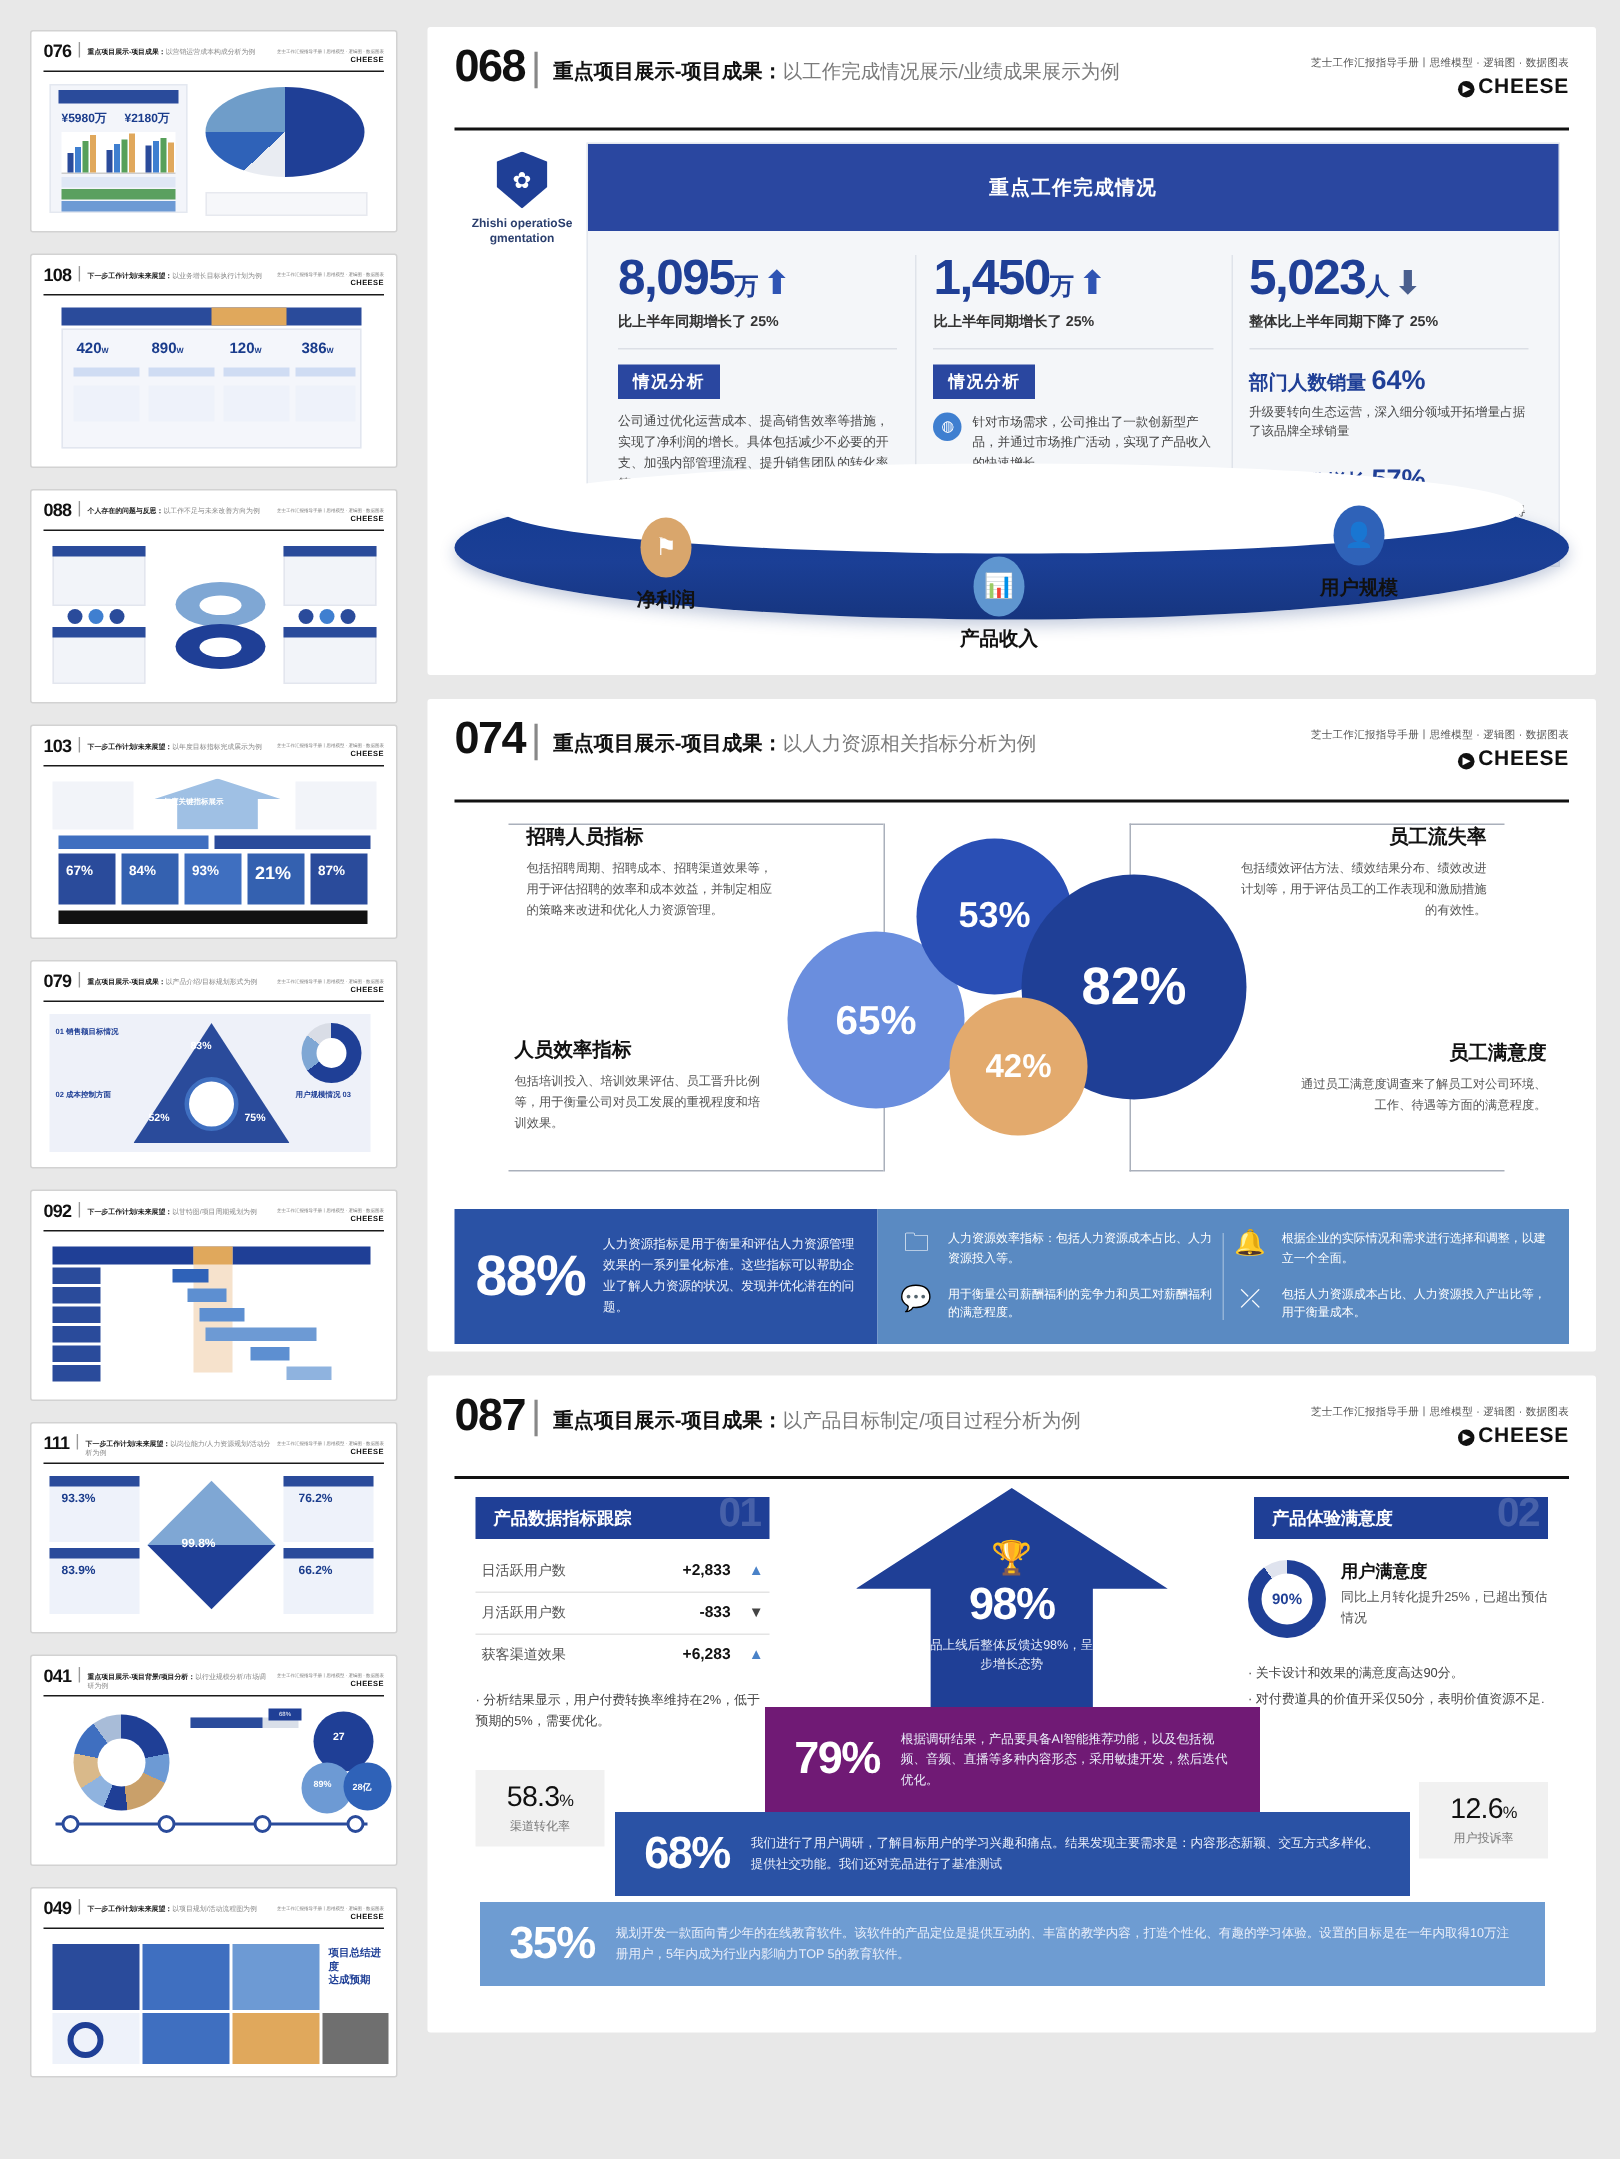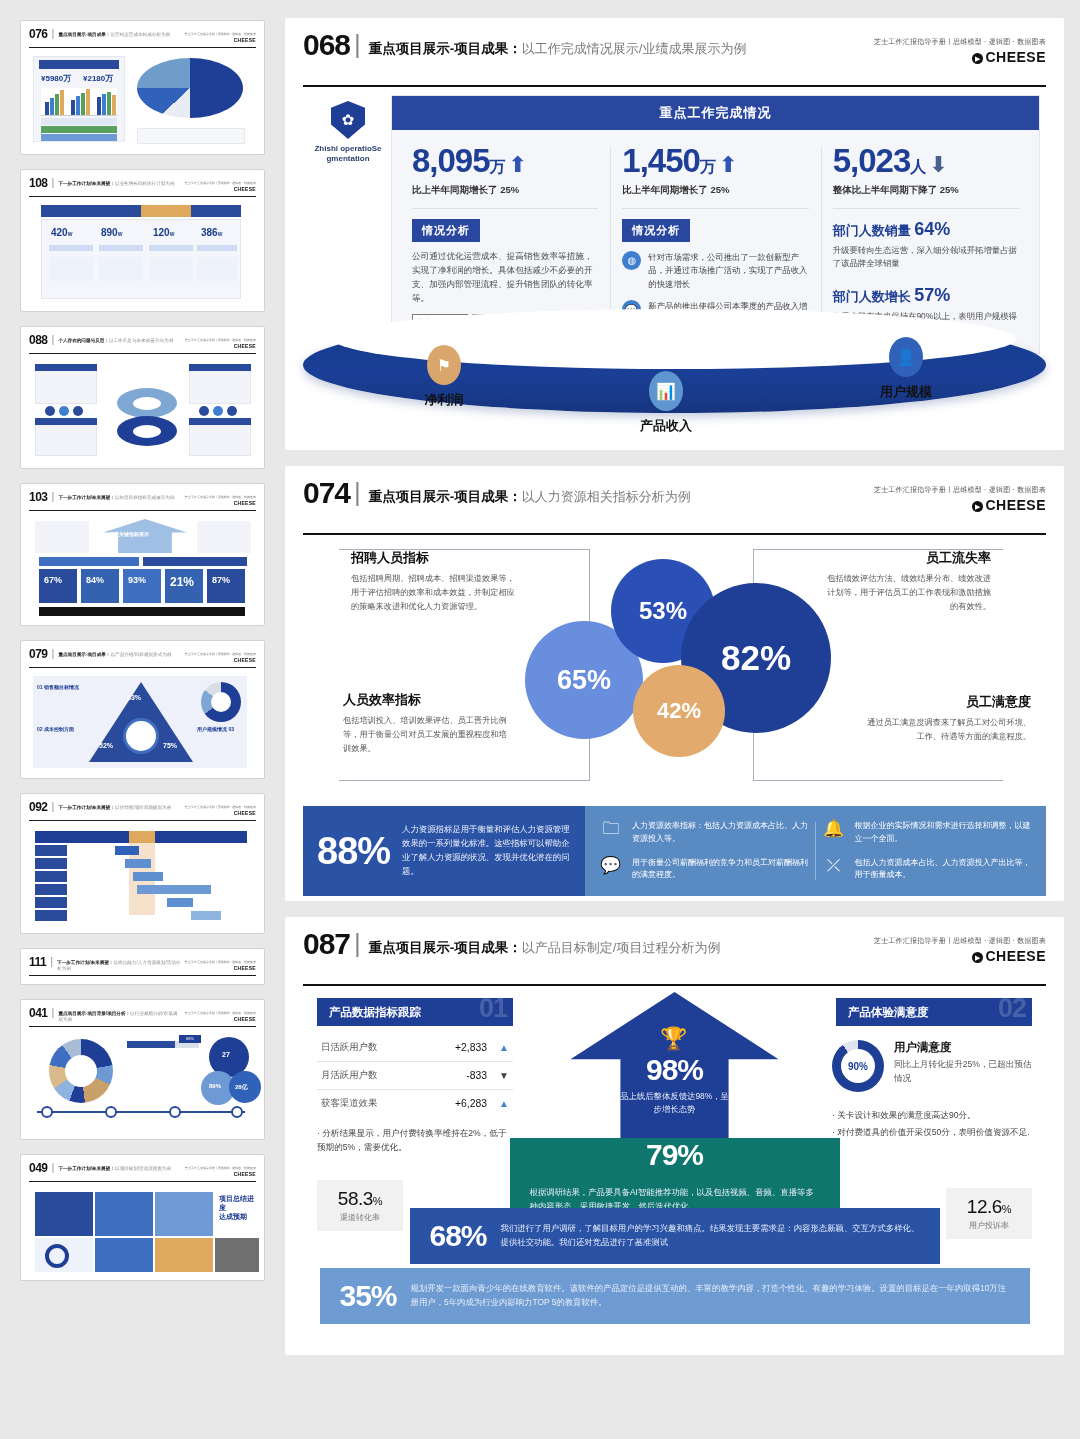--- a/index.html
+++ b/index.html
@@ -48,21 +48,21 @@
 
   
   #slide068 { height: 432px; }
   .s68-body { position: relative; height: 352px; margin-top: 8px; }
   .badge68 { position:absolute; left: 6px; top: 6px; width: 78px; text-align: center; }
   .badge68 .shield { width: 34px; height: 38px; margin: 0 auto; background: #1f3f96;
      clip-path: polygon(50% 0,100% 18%,100% 62%,50% 100%,0 62%,0 18%); display:flex; align-items:center; justify-content:center; }
   .badge68 .shield span { color:#fff; font-size:15px; }
   .badge68 .txt { font-size: 8px; color: #2b3f6e; font-weight: bold; line-height: 1.25; margin-top: 5px; }
   .card68 { position: absolute; left: 88px; top: 0; right: 6px; background: #f4f6f9; border: 1px solid #e3e7ee; }
-  .card68 .bar { background: #2a47a0; color: #fff; text-align:center; font-size: 13px; font-weight: bold; padding: 8px 0; letter-spacing: 1px;}
+  .card68 .bar { background: #2a47a0; color: #fff; text-align:center; font-size: 13px; font-weight: bold; padding: 20px 0; letter-spacing: 1px;}
   .cols68 { display:flex; padding: 10px 8px 12px 8px; gap: 0; }
   .col68 { flex:1; padding: 4px 12px; position: relative; }
   .col68 + .col68::before { content:""; position:absolute; left:0; top:6px; bottom:6px; width:1px; background:#dfe3ea; }
   .bignum { font-size: 33px; font-weight: bold; color: #1f3f96; letter-spacing: -1px; line-height:1; }
   .bignum .unit { font-size: 16px; }
   .bignum .arrow { font-size: 22px; color:#2f54b4; margin-left:4px; }
   .bignum .arrow.dn { color:#4a5f8e; }
   .subnote { font-size: 9.5px; color: #333; margin-top: 7px; font-weight: bold;}
   .hr68 { border-top:1px solid #dcdfe6; margin: 11px 0 10px 0; }
   .tag68 { display:inline-block; background:#2a47a0; color:#fff; font-size:11px; font-weight:bold; padding:4px 10px; letter-spacing:1px;}
@@ -105,21 +105,21 @@
   .p74row .tx { font-size:8px; color:#fff; line-height:1.62; }
 
   
   #slide069 { height: 438px; }
   .s69-body { position:relative; height:358px; margin-top:6px; }
   .hdr69 { position:absolute; width: 196px; height: 28px; background:#1f3f96; color:#fff;
       font-size:11.5px; font-weight:bold; display:flex; align-items:center; padding-left:12px; }
   .hdr69 .ghost { position:absolute; right:6px; top:-5px; font-size:27px; font-weight:bold; color:rgba(255,255,255,.18); letter-spacing:-1px;}
   .trow { display:flex; align-items:center; padding: 7px 4px; border-bottom:1px solid #e4e4e4; }
   .trow .k { flex:1; font-size:9.4px; color:#555; }
-  .trow .v { font-size:10.4px; font-weight:normal; color:#111; margin-right:12px; }
+  .trow .v { font-size:10.4px; font-weight:bold; color:#111; margin-right:12px; }
   .trow .tri { font-size:10px; color:#4a82c8; }
   .note69 { font-size:8.6px; color:#444; line-height:1.66; margin-top:9px; }
   .stat69 { background:#f1f1f1; padding:8px 10px; text-align:center; }
   .stat69 .n { font-size:19px; font-weight:normal; color:#111; letter-spacing:-.5px; }
   .stat69 .n small { font-size:11px; }
   .stat69 .l { font-size:8px; color:#777; margin-top:2px; }
   .arrow69 { position:absolute; left:50%; transform:translateX(-50%); top:0; width:208px; height:146px;
       background:#1f3f96; clip-path: polygon(50% 0, 100% 46%, 76% 46%, 76% 100%, 24% 100%, 24% 46%, 0 46%); text-align:center; }
   .arrow69 .cup { color:#fff; font-size:22px; margin-top:34px; }
   .arrow69 .n { color:#fff; font-size:30px; font-weight:bold; letter-spacing:-1px; margin-top:1px;}
@@ -305,20 +305,36 @@
       </div>
     </div>
 
     <div class="thumb">
       <div class="th-head">
         <span class="th-num">111</span>
         <span class="th-bar">|</span>
         <span class="th-title"><span>下一步工作计划/未来展望：</span><span class="sub">以岗位能力/人力资源规划/活动分析为例</span></span>
         <span class="th-brand"><span>芝士工作汇报指导手册丨思维模型 · 逻辑图 · 数据图表</span><div class="cheese">CHEESE</div></span>
       </div>
+      <div class="th-body" style="height:98px;">
+        <div class="mini" style="left:4px;top:2px;width:60px;height:44px;background:#eef2fa;"></div>
+        <div class="mini mini-box" style="left:4px;top:2px;width:60px;height:7px;"></div>
+        <div class="mini" style="left:4px;top:50px;width:60px;height:44px;background:#eef2fa;"></div>
+        <div class="mini mini-box" style="left:4px;top:50px;width:60px;height:7px;"></div>
+        <div class="mini" style="left:160px;top:2px;width:60px;height:44px;background:#eef2fa;"></div>
+        <div class="mini mini-box" style="left:160px;top:2px;width:60px;height:7px;"></div>
+        <div class="mini" style="left:160px;top:50px;width:60px;height:44px;background:#eef2fa;"></div>
+        <div class="mini mini-box" style="left:160px;top:50px;width:60px;height:7px;"></div>
+        <div class="mini thumb-bignum" style="left:12px;top:12px;font-size:8px;">93.3%</div>
+        <div class="mini thumb-bignum" style="left:170px;top:12px;font-size:8px;">76.2%</div>
+        <div class="mini thumb-bignum" style="left:12px;top:60px;font-size:8px;">83.9%</div>
+        <div class="mini thumb-bignum" style="left:170px;top:60px;font-size:8px;">66.2%</div>
+        <div class="mini" style="left:70px;top:6px;width:84px;height:84px;background:linear-gradient(135deg,#7fa7d4 0 50%, #1f3f96 50% 100%); transform:rotate(45deg) scale(.72);"></div>
+        <div class="mini" style="left:92px;top:42px;font-size:8px;font-weight:bold;color:#fff;">99.8%</div>
+      </div>
     </div>
 
     <div class="thumb">
       <div class="th-head">
         <span class="th-num">041</span>
         <span class="th-bar">|</span>
         <span class="th-title"><span>重点项目展示-项目背景/项目分析：</span><span class="sub">以行业规模分析/市场调研为例</span></span>
         <span class="th-brand"><span>芝士工作汇报指导手册丨思维模型 · 逻辑图 · 数据图表</span><div class="cheese">CHEESE</div></span>
       </div>
       <div class="th-body" style="height:98px;">
@@ -589,21 +605,21 @@
           <div class="n"><span>12.6</span><small>%</small></div>
           <div class="l">用户投诉率</div>
         </div>
 
         <div class="arrow69">
           <div class="cup">🏆</div>
           <div class="n">98%</div>
           <div class="t">产品上线后整体反馈达98%，呈稳步增长态势</div>
         </div>
 
-        <div class="step" style="top:146px;width:330px;height:70px;background:#0f766e;flex-direction:column;">
+        <div class="step" style="top:146px;width:330px;height:70px;background:#701a75;">
           <span class="n">79%</span>
           <span class="t">根据调研结果，产品要具备AI智能推荐功能，以及包括视频、音频、直播等多种内容形态，采用敏捷开发，然后迭代优化。</span>
         </div>
         <div class="step" style="top:216px;width:530px;height:56px;background:#2a52a5;">
           <span class="n">68%</span>
           <span class="t">我们进行了用户调研，了解目标用户的学习兴趣和痛点。结果发现主要需求是：内容形态新颖、交互方式多样化、提供社交功能。我们还对竞品进行了基准测试</span>
         </div>
         <div class="step" style="top:276px;width:710px;height:56px;background:#6e9cd2;">
           <span class="n">35%</span>
           <span class="t">规划开发一款面向青少年的在线教育软件。该软件的产品定位是提供互动的、丰富的教学内容，打造个性化、有趣的学习体验。设置的目标是在一年内取得10万注册用户，5年内成为行业内影响力TOP 5的教育软件。</span>

